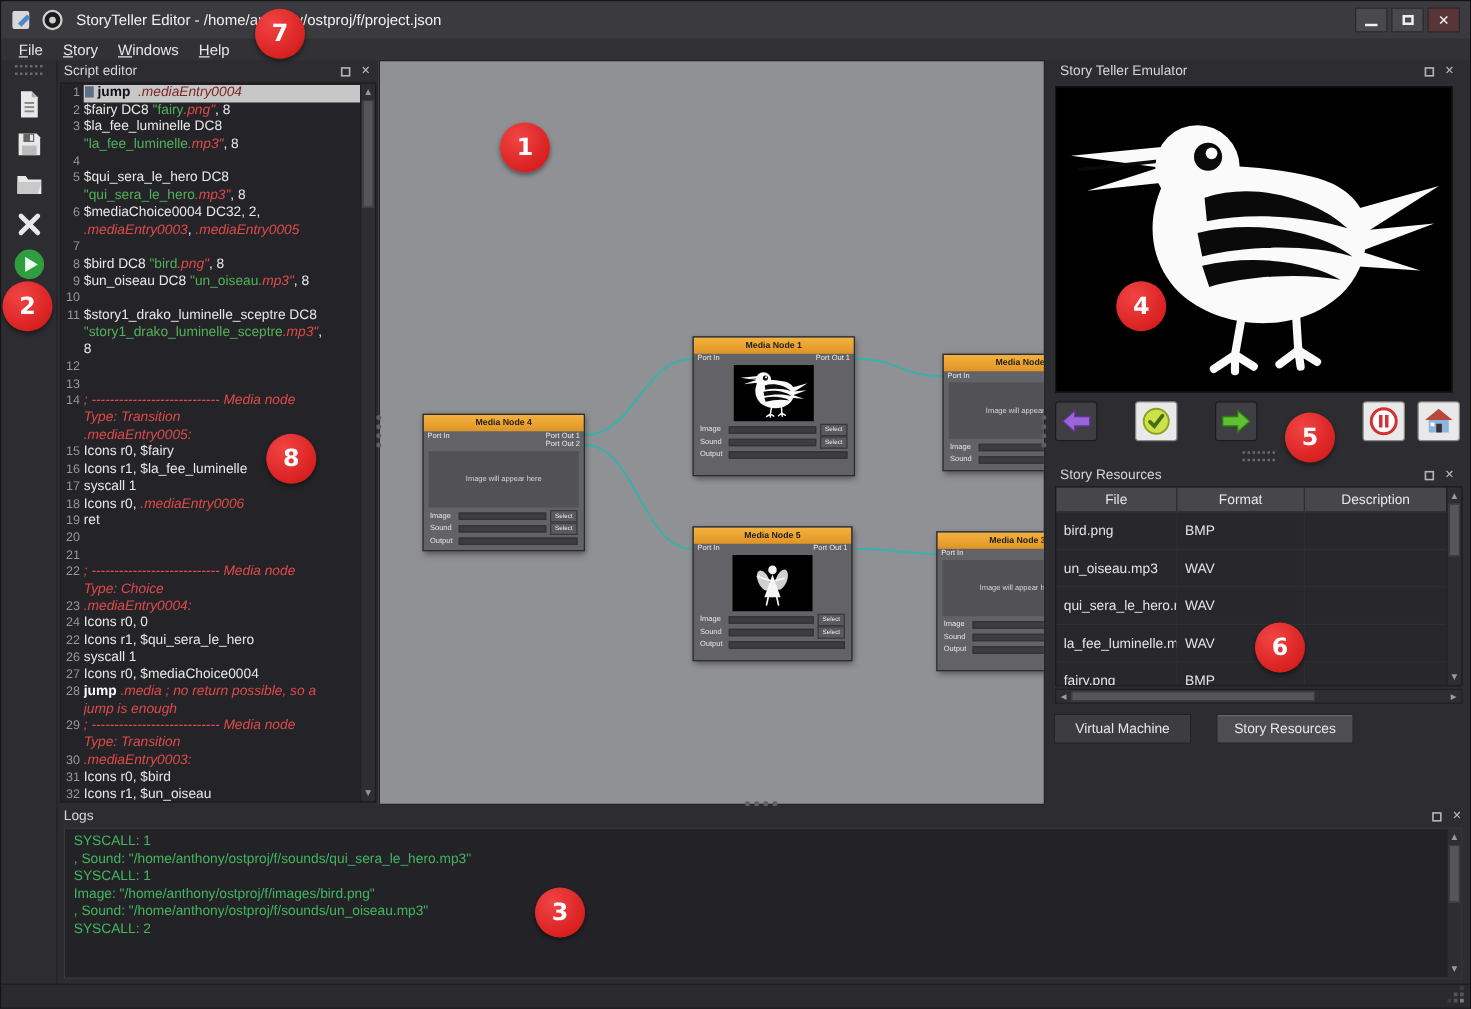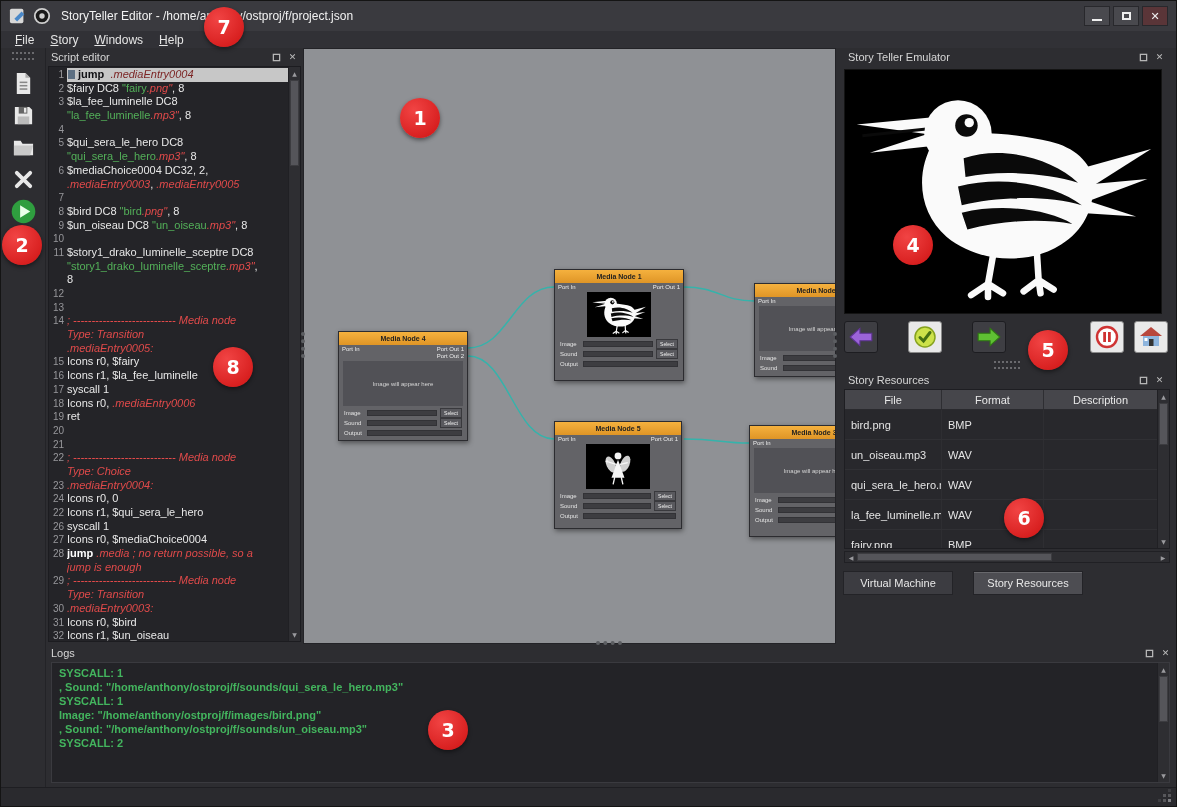--- a/index.html
+++ b/index.html
@@ -115,21 +115,21 @@
 .col-0{flex:0 0 97px;}
 .col-1{flex:0 0 102px;}
 .col-2{flex:1;border-right:none;}
 .table-vscroll{top:0;}
 .dock-tabs{display:flex;gap:20px;padding:8px 0 0 0;}
 .dock-tab{width:110px;height:24px;background:#3c3c41;border:1px solid #232327;color:#e8e8e8;font-size:11px;}
 .dock-tab.active{background:#4d4d52;box-shadow:inset 0 1px 0 #68686c;}
 
 
 .logs-dock{flex:0 0 143px;display:flex;flex-direction:column;min-height:0;}
-.logs-body{flex:1;position:relative;margin:0 6px 4px 5px;background:#232327;border:1px solid #3a3a3f;overflow:hidden;font-weight:bold;}
+.logs-body{flex:1;position:relative;margin:0 6px 4px 5px;background:#232327;border:1px solid #3a3a3f;overflow:hidden;}
 .logs-lines{position:absolute;inset:3px 14px 2px 7px;font-size:11px;line-height:14px;color:#43b55e;white-space:nowrap;overflow:hidden;}
 
 
 .statusbar{flex:0 0 19px;background:#2a2a2e;border-top:1px solid #1e1e22;position:relative;}
 .corner-grip{position:absolute;right:5px;bottom:4px;width:3px;height:3px;background:#808084;box-shadow:-5px 0 0 #57575b,0 -5px 0 #57575b,-10px 0 0 #3e3e42,0 -10px 0 #3e3e42,-5px -5px 0 #57575b;}
 
 
 .vgrip{position:absolute;width:0;height:26px;border-left:4px dotted #5c5e62;z-index:50;}
 .hgrip{position:absolute;height:0;width:26px;border-top:4px dotted #5c5e62;z-index:50;}
 .annot{position:absolute;width:40px;height:40px;border-radius:50%;background:radial-gradient(circle at 35% 30%,#f14444,#cf1212);color:#fff;font-size:19px;font-weight:bold;display:flex;align-items:center;justify-content:center;transform:translate(-50%,-50%);z-index:999;box-shadow:0 2px 4px rgba(0,0,0,.45);font-family:"DejaVu Sans",sans-serif;}

